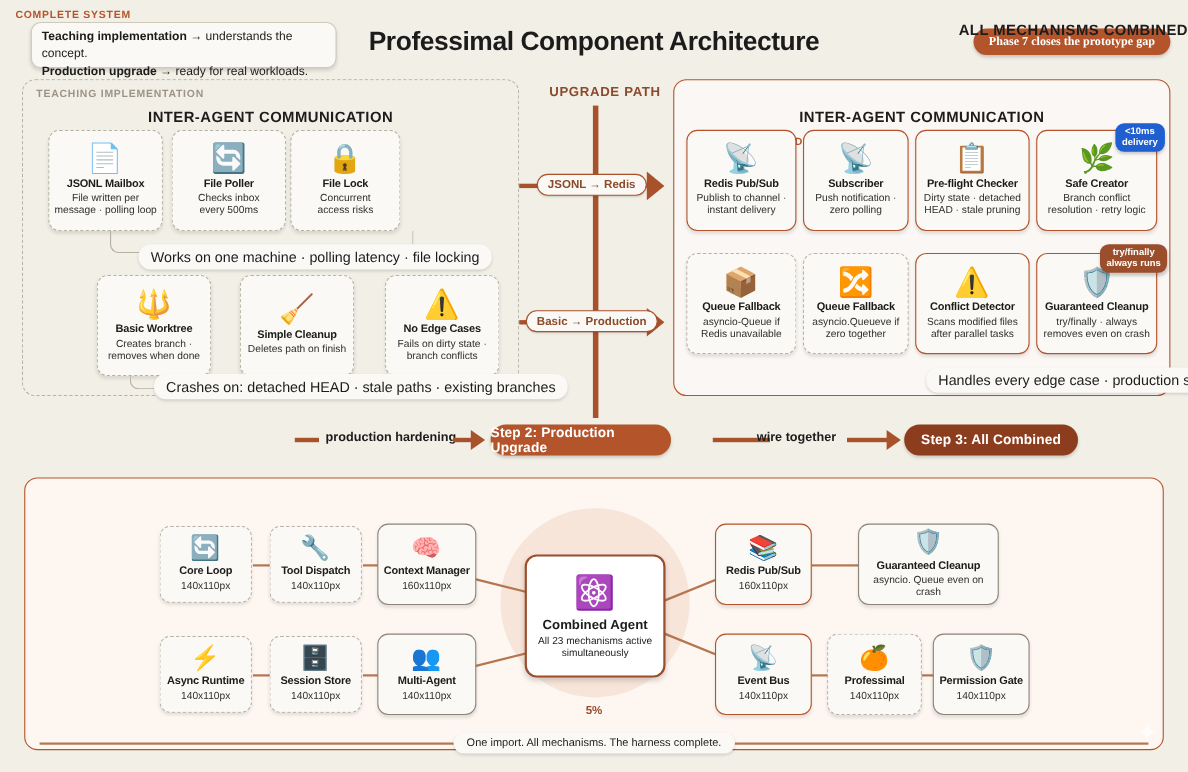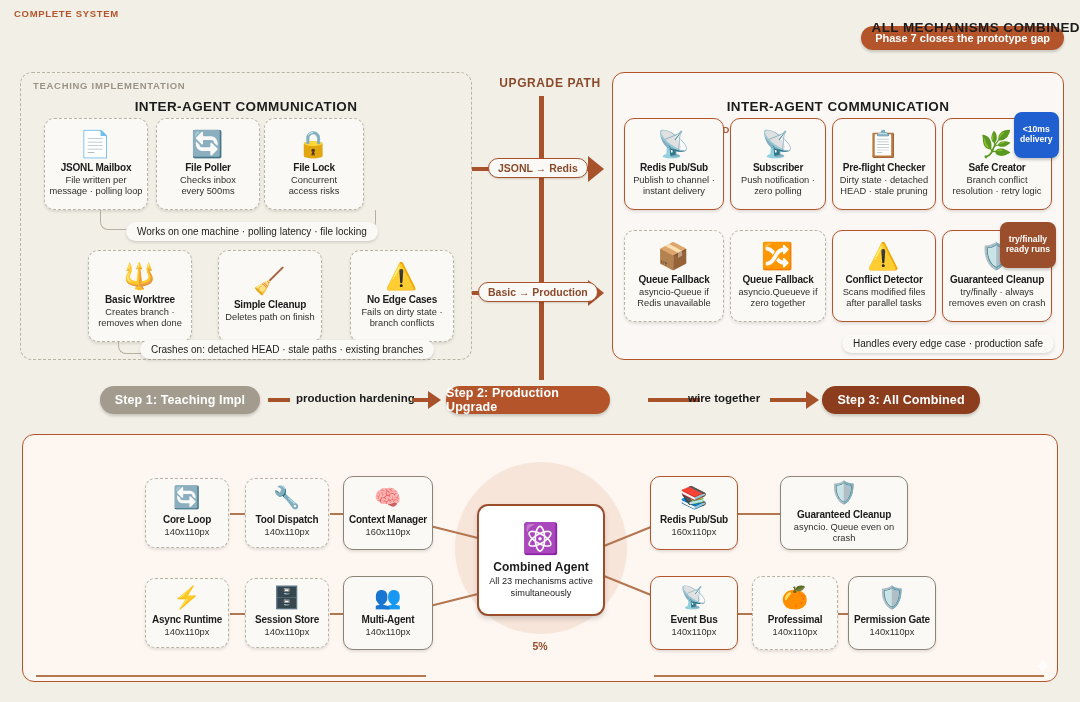--- a/index.html
+++ b/index.html
@@ -42,20 +42,21 @@
 
   #title {
     position: absolute; left: 0; right: 0; top: 24px; text-align: center;
     font-size: 24px; font-weight: bold; letter-spacing: -.4px;
   }
   #phaseBadge {
     position: absolute; right: 16px; top: 26px;
     background: #b4542a; color: #fff; font-weight: bold; font-size: 11px;
     border-radius: 14px; padding: 6px 14px;
     box-shadow: 0 2px 3px rgba(0,0,0,.18);
+    font-family: Liberation Serif, serif;
   }
 
   
   .panel { position: absolute; border-radius: 12px; }
   #teachPanel { left: 20px; top: 72px; width: 452px; height: 288px; border: 1.7px dashed #b9b3a4; }
   #prodPanel  { left: 612px; top: 72px; width: 452px; height: 288px; border: 1.9px solid #b4542a; background: #fbf7f4; }
   .panel-tag {
     position: absolute; top: 7px; left: 12px; font-size: 9.5px;
     font-weight: bold; letter-spacing: .7px;
   }
@@ -81,29 +82,29 @@
   }
   .up-arrow .chip {
     position: absolute; background: #fbf9f5; border: 1.5px solid #a8522c;
     border-radius: 13px; padding: 3px 9px; font-size: 10.5px; font-weight: bold;
     color: #8a4a2b; white-space: nowrap; box-shadow: 0 1px 2px rgba(0,0,0,.14);
   }
 
   
   .pill {
     position: absolute; background: #fbf9f5; border-radius: 11px;
-    font-size: 10px; padding: 4px 11px; white-space: nowrap;
+    font-size: 13px; padding: 4px 11px; white-space: nowrap;
     box-shadow: 0 1.5px 3px rgba(0,0,0,.14);
   }
   .brace { position: absolute; border: 1.3px solid #b7b0a2; border-top: none; }
 
   
   .mini-badge {
     position: absolute; color: #fff; font-size: 8.6px; font-weight: bold;
-    border-radius: 8px; padding: 13px 6px; text-align: center; line-height: 1.15;
+    border-radius: 8px; padding: 3px 6px; text-align: center; line-height: 1.15;
     box-shadow: 0 2px 3px rgba(0,0,0,.2);
   }
   .mb-blue { background: #1f5fd0; }
   .mb-brown { background: #9a4e2b; }
 
   
   #stepRow { position: absolute; left: 0; right: 0; top: 386px; height: 34px; }
   .step-chip {
     position: absolute; height: 28px; border-radius: 15px; color: #fff;
     font-weight: bold; font-size: 12.5px; display: flex; align-items: center;
@@ -148,20 +149,25 @@
   }
   #footLineL { position: absolute; left: 36px; top: 675px; width: 390px; height: 2px; background: #b4764f; }
   #footLineR { position: absolute; right: 36px; top: 675px; width: 390px; height: 2px; background: #b4764f; }
   #sparkle { position: absolute; right: 28px; bottom: 22px; font-size: 22px; color: #fff; opacity: .85; }
 </style>
 </head>
 <body>
 
 <div class="stage">
 
+  <div id="note">
+    <div><b>Teaching implementation</b><span> → understands the concept.</span></div>
+    <div><b>Production upgrade</b><span> → ready for real workloads.</span></div>
+  </div>
+  <div id="title">Professimal Component Architecture</div>
   <div id="phaseBadge">Phase 7 closes the prototype gap</div>
 
   <div class="panel" id="teachPanel">
     <div class="panel-tag">TEACHING IMPLEMENTATION</div>
     <div class="panel-head">INTER-AGENT COMMUNICATION</div>
   </div>
 
   <div class="card dashed" style="left:44px;top:118px;width:104px;height:92px;">
     <div class="ic">📄</div>
     <div class="ttl">JSONL Mailbox</div>
@@ -267,26 +273,25 @@
     <div class="sub" style="white-space:pre-line">Scans modified files
 after parallel tasks</div>
   </div>
   <div class="card solid-orange" style="left:942px;top:230px;width:110px;height:92px;">
     <div class="ic">🛡️</div>
     <div class="ttl">Guaranteed Cleanup</div>
     <div class="sub" style="white-space:pre-line">try/finally · always
 removes even on crash</div>
   </div>
   <div class="mini-badge mb-brown" style="left:1000px;top:222px;white-space:pre-line;">try/finally
-ready runs</div>
+always runs</div>
 
   <div class="pill" style="left:842px;top:334px;">Handles every edge case · production safe</div>
 
   <div id="stepRow">
-    <div class="step-chip" style="left:100px;width:160px;background:#a39c8e;">Step 1:  Teaching Impl</div>
     <div class="conn-line" style="left:268px;width:22px;"></div>
     <div class="conn-label" style="left:296px;">production hardening</div>
     <div class="conn-line" style="left:412px;width:18px;"></div>
     <div class="conn-head" style="left:428px;"></div>
     <div class="step-chip" style="left:446px;width:164px;background:#b4542a;">Step 2:  Production Upgrade</div>
     <div class="conn-line" style="left:648px;width:52px;"></div>
     <div class="conn-label" style="left:688px;">wire together</div>
     <div class="conn-line" style="left:770px;width:44px;"></div>
     <div class="conn-head" style="left:806px;"></div>
     <div class="step-chip" style="left:822px;width:158px;background:#8c3d1e;">Step 3:  All Combined</div>
@@ -371,14 +376,15 @@
     <div class="sub">140x110px</div>
   </div>
   <div class="card solid-grey" style="left:848px;top:576px;width:88px;height:74px;">
     <div class="ic" style="font-size:22px;">🛡️</div>
     <div class="ttl">Permission Gate</div>
     <div class="sub">140x110px</div>
   </div>
 
   <div id="footLineL"></div>
   <div id="footLineR"></div>
+  <div id="footCap">One import. All mechanisms. The harness complete.</div>
   <div id="sparkle">✦</div>
 </div>
 
 </body></html>

